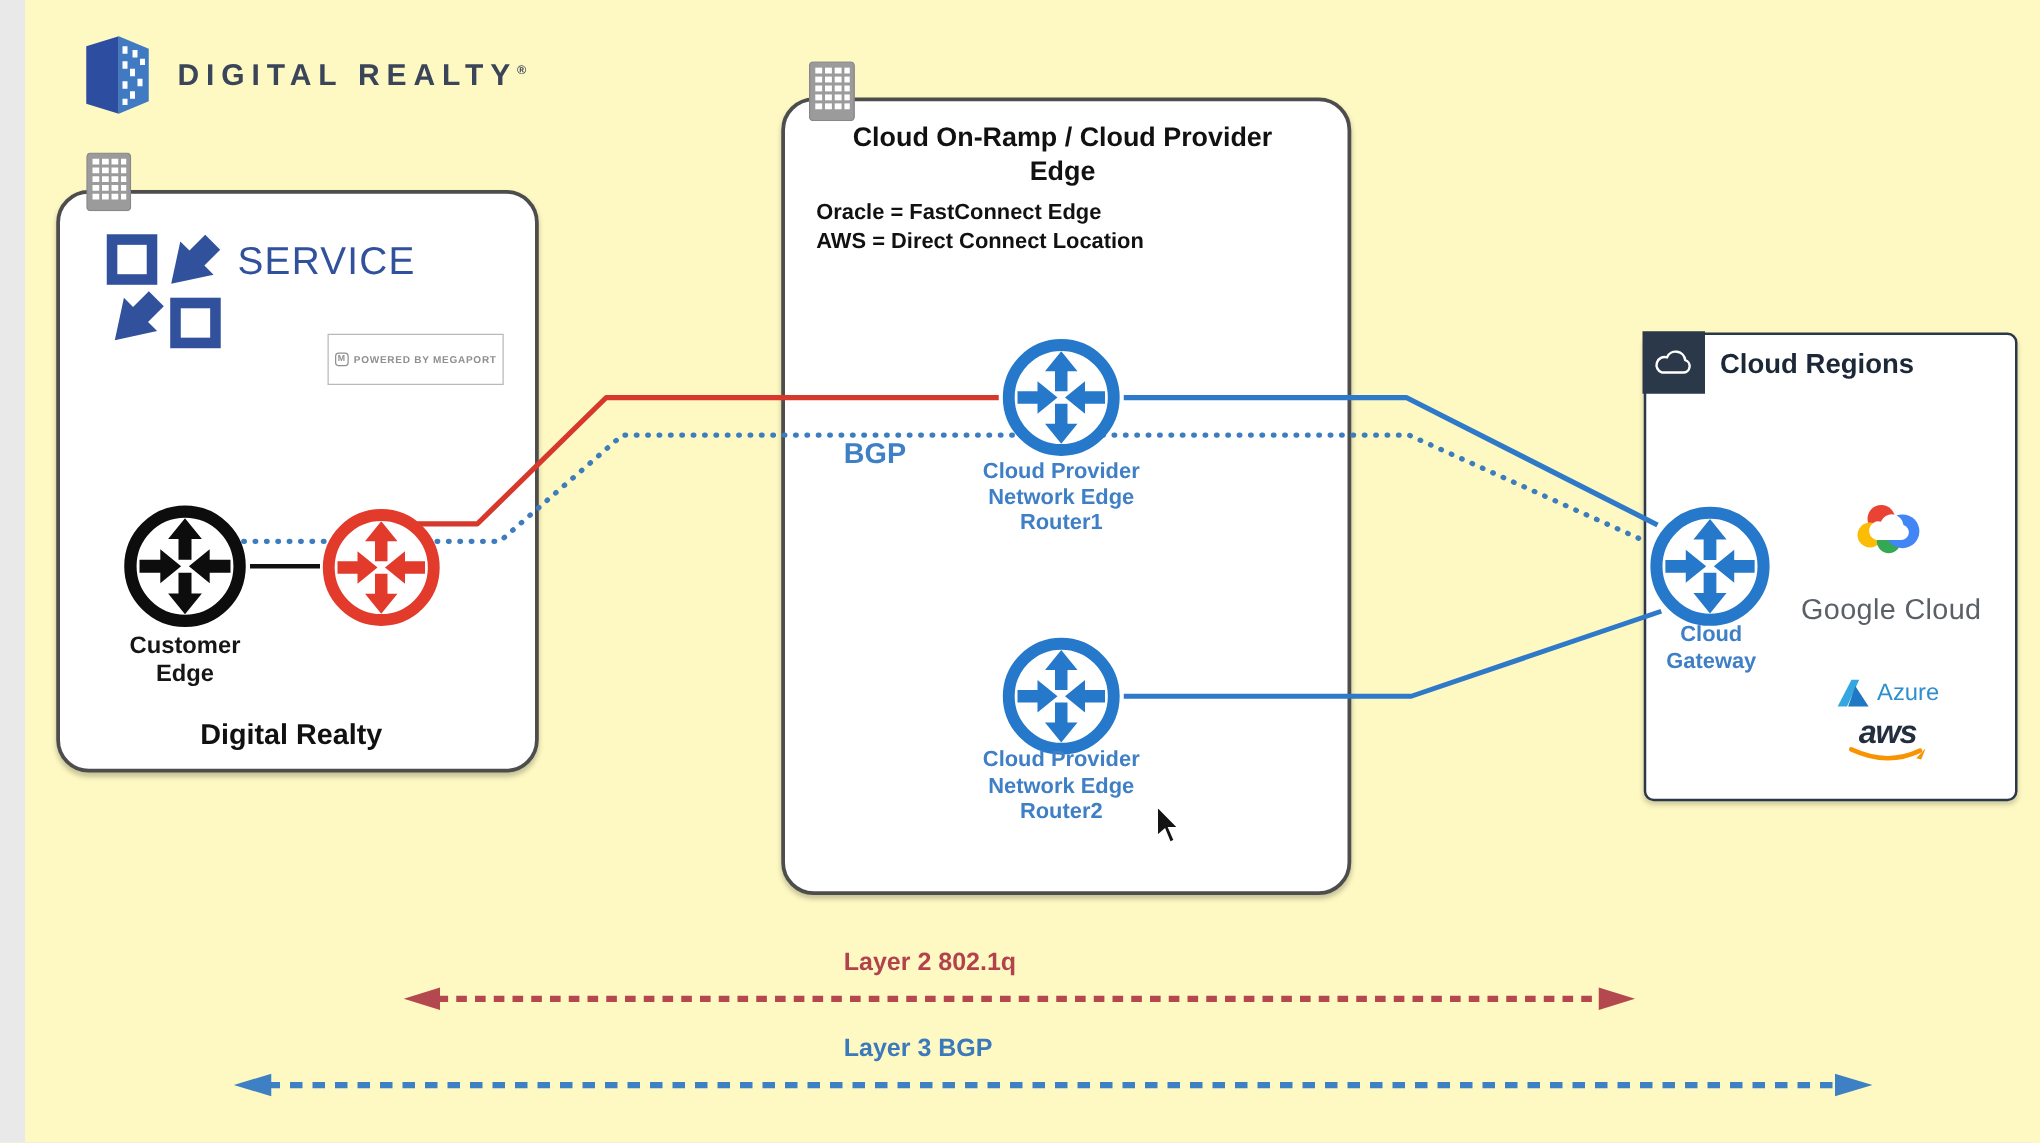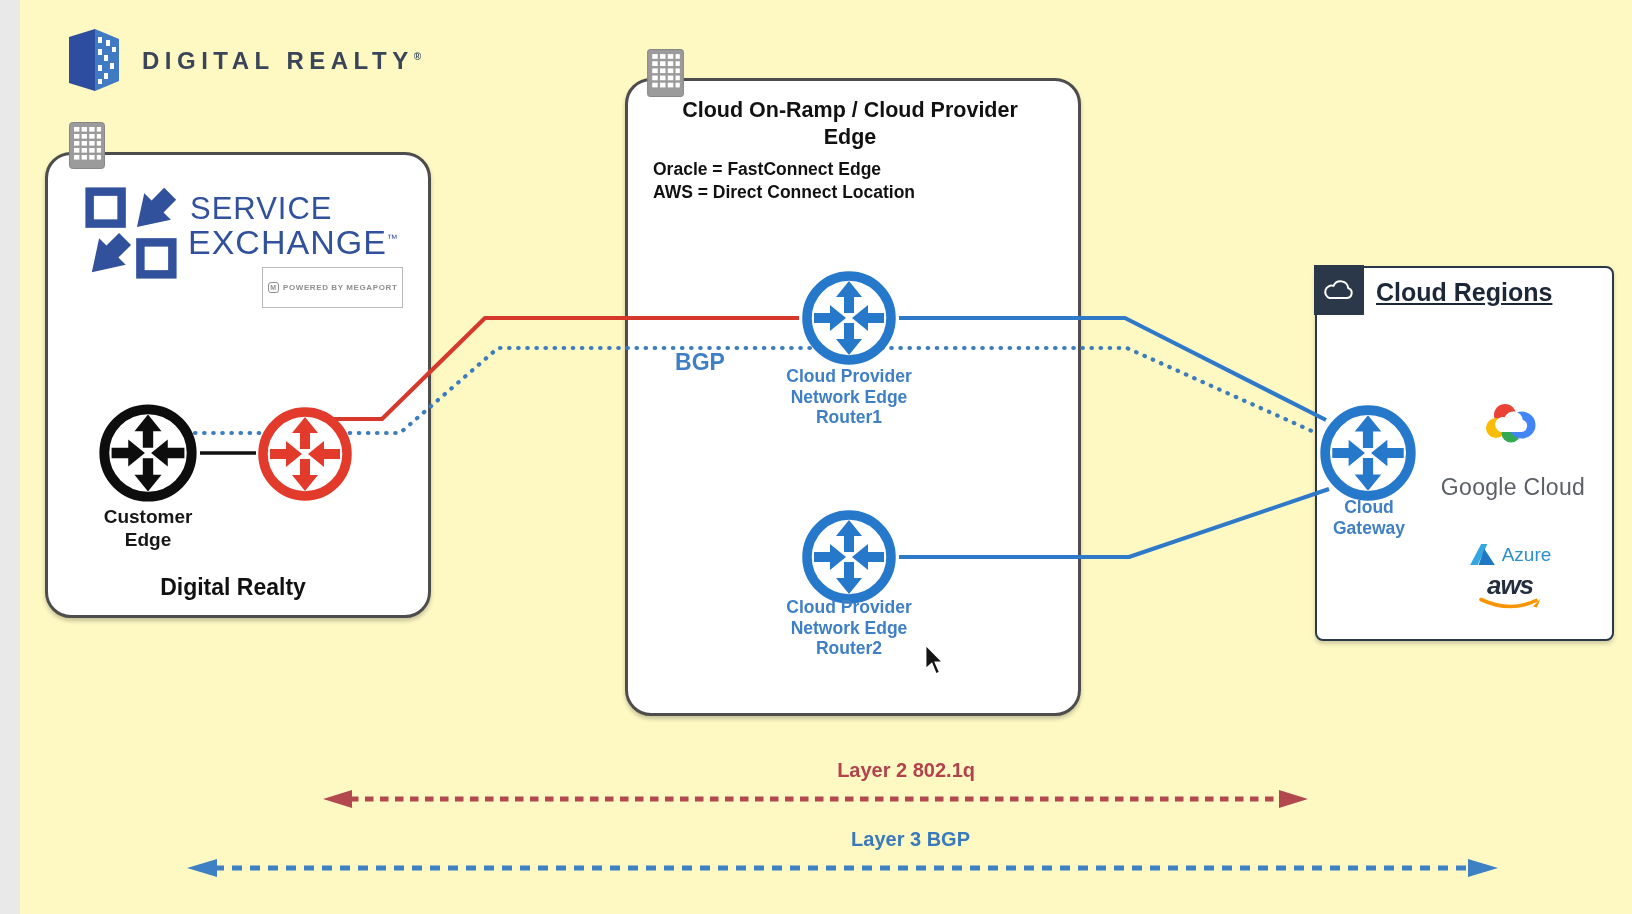--- a/index.html
+++ b/index.html
@@ -25,26 +25,26 @@
   .powered .dot{width:9px;height:9px;border:1.5px solid #8f8f8f;border-radius:3px;display:inline-block;
            font-size:7px;line-height:9px;text-align:center;}
   
   .lbl{position:absolute;text-align:center;white-space:pre-line;}
   .lbl-black{font-weight:700;color:#161616;font-size:19px;line-height:1.2;}
   .box-title{font-weight:700;color:#111;font-size:23px;}
   .mid-title{font-weight:700;color:#111;font-size:21.5px;line-height:1.25;text-align:center;}
   .defs{font-weight:700;color:#111;font-size:17.5px;line-height:1.34;}
   .blue-lbl{font-weight:700;color:#3f7fc6;font-size:17.5px;line-height:1.18;}
   .bgp-lbl{font-weight:700;color:#3f7fc6;font-size:23px;}
-  .regions-title{font-weight:700;color:#1c2737;font-size:25px;text-decoration:underline;}
+  .regions-title{font-weight:700;color:#1c2737;font-size:22px;}
   .gcloud-text{font-size:23px;color:#5b6066;letter-spacing:.3px;}
   .azure-row{display:flex;align-items:center;justify-content:center;gap:6px;}
   .azure-text{font-size:19px;color:#2d8fcd;}
   .aws-text{font-size:26px;font-weight:700;color:#232f3e;line-height:.9;letter-spacing:-1px;font-style:italic;}
-  .legend-lbl{position:absolute;text-align:right;font-size:20px;font-weight:700;}
+  .legend-lbl{position:absolute;text-align:left;font-size:20px;font-weight:700;}
   .legend-red{color:#b2434d;}
   .legend-blue{color:#3a7abc;}
 </style>
 </head>
 <body>
 
 <div class="canvas">
 
   <svg width="0" height="0" style="position:absolute">
     <defs>
@@ -158,23 +158,20 @@
     <polygon points="1478,868 1448,859 1448,877" fill="#3d80c4"></polygon>
   </svg>
 
   <svg class="abs" style="left:49px;top:122px" width="36" height="47">
       <use href="#building"></use>
     </svg>
   <svg class="abs" style="left:64px;top:186px" width="94" height="94">
       <use href="#se-glyph"></use>
     </svg>
   <div class="abs se-line1" style="left:170px;top:191px">SERVICE</div>
-  <div class="abs se-line2" style="left:168px;top:223px">
-    <span>EXCHANGE</span><sup>™</sup>
-  </div>
   <div class="abs powered" style="left:242px;top:267px">
     <span class="dot">M</span>
     <span>POWERED BY MEGAPORT</span>
   </div>
 
   <svg class="abs" style="left:76px;top:401px;color:#0d0d0d" width="104" height="104">
       <use href="#router"></use>
     </svg>
   <svg class="abs" style="left:235px;top:404px;color:#e23a2b" width="100" height="100">
       <use href="#router"></use>

